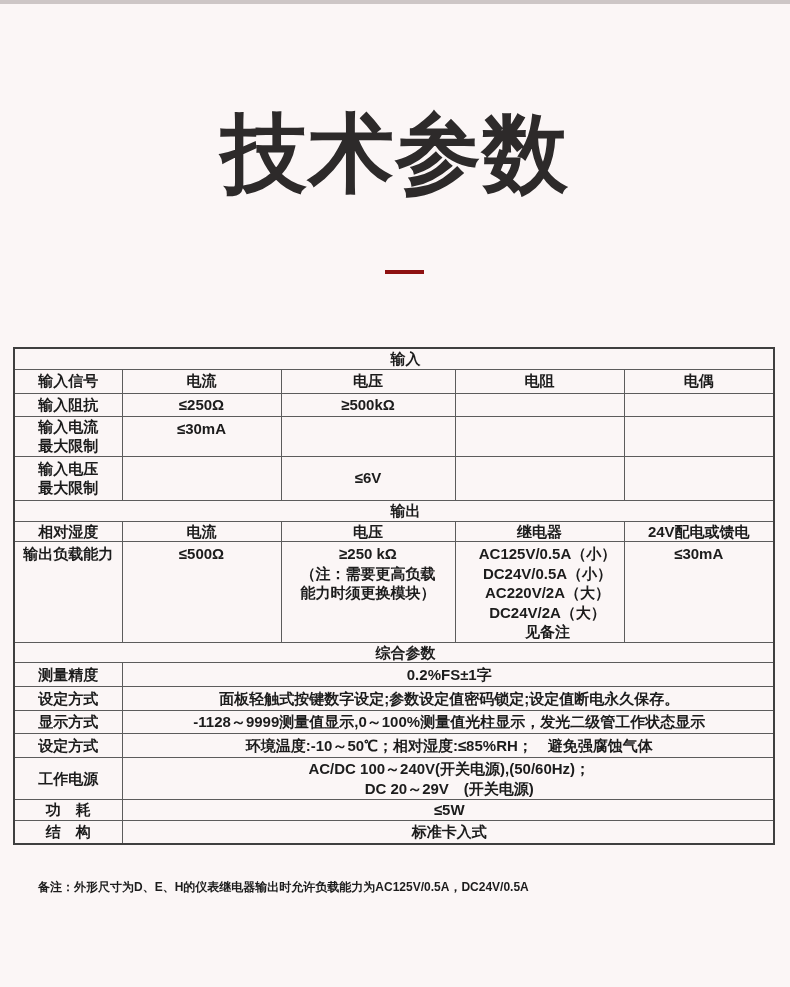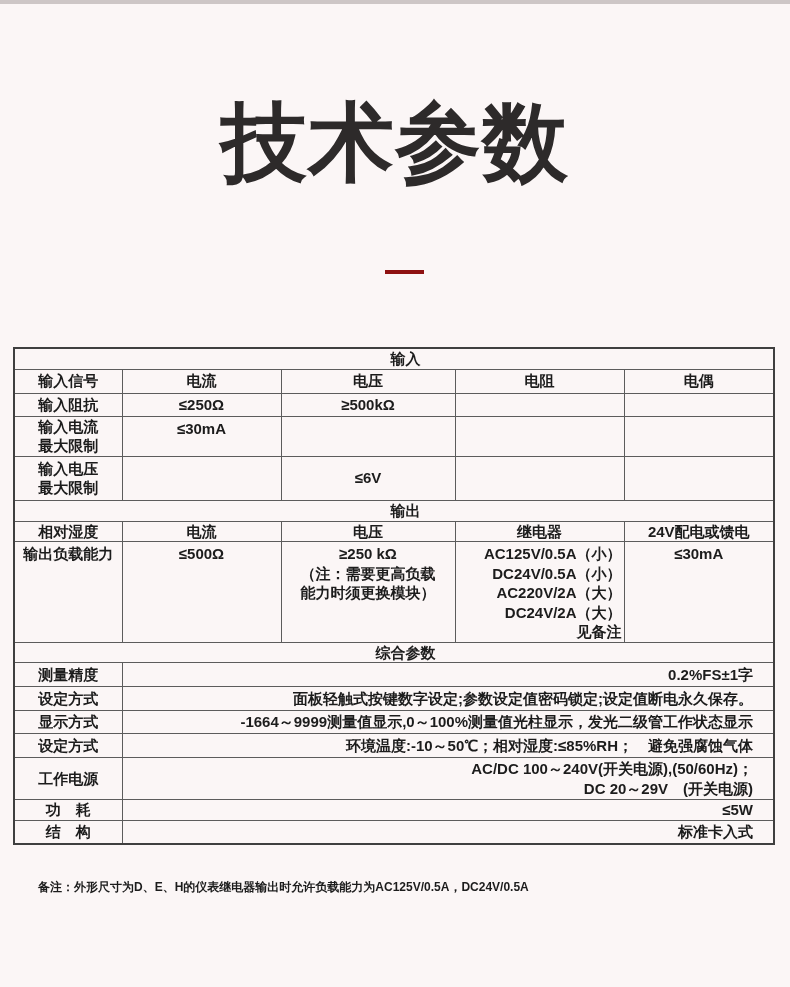--- a/index.html
+++ b/index.html
@@ -10,21 +10,21 @@
   }
   .page { position: relative; width: 790px; height: 987px; overflow: hidden; }
 
   .topbar {
     position: absolute; top: 0; left: 0;
     width: 790px; height: 4px;
     background: #cdc6c6;
   }
 
   .page-title {
-    position: absolute; top: 99px; left: 0; width: 790px;
+    position: absolute; top: 110px; left: 0; width: 790px;
     text-align: center;
     font-size: 86px; font-weight: 900; color: #2d2a2a;
     letter-spacing: 1px; line-height: 1;
   }
 
   .title-underline {
     position: absolute; top: 270px; left: 385px;
     width: 39px; height: 4px;
     background: #8e1111;
   }
@@ -38,22 +38,22 @@
   }
   .specs td {
     border: 1px solid #5c5c5c;
     text-align: center; vertical-align: middle;
     white-space: pre-line;
     line-height: 1.3;
     overflow: hidden;
     padding: 0 2px;
   }
   .specs td.section { text-align: center; padding-left: 25px; }
-  .specs td.merged  { text-align: right; padding-left: 7px; padding-right: 20px; }
-  .specs td.leftpad { text-align: right; padding-left: 18px; }
+  .specs td.merged  { text-align: center; padding-left: 7px; padding-right: 4px; }
+  .specs td.leftpad { text-align: center; padding-left: 18px; }
   .specs td.top     { vertical-align: top; padding-top: 2px; }
 
   .footnote {
     position: absolute; top: 879px; left: 38px;
     font-size: 12px; font-weight: bold; color: #1c1c1c;
   }
 </style>
 </head>
 <body>
 
@@ -148,21 +148,21 @@
         <td colspan="4" class="merged">0.2%FS±1字</td>
       </tr>
 
       <tr style="height:24px">
         <td>设定方式</td>
         <td colspan="4" class="merged">面板轻触式按键数字设定;参数设定值密码锁定;设定值断电永久保存。</td>
       </tr>
 
       <tr style="height:23px">
         <td>显示方式</td>
-        <td colspan="4" class="merged">-1664～9999测量值显示,0～100%测量值光柱显示，发光二级管工作状态显示</td>
+        <td colspan="4" class="merged">-1128～9999测量值显示,0～100%测量值光柱显示，发光二级管工作状态显示</td>
       </tr>
 
       <tr style="height:24px">
         <td>设定方式</td>
         <td colspan="4" class="merged">环境温度:-10～50℃；相对湿度:≤85%RH；　避免强腐蚀气体</td>
       </tr>
 
       <tr style="height:42px">
         <td>工作电源</td>
         <td colspan="4" class="merged">AC/DC 100～240V(开关电源),(50/60Hz)；

